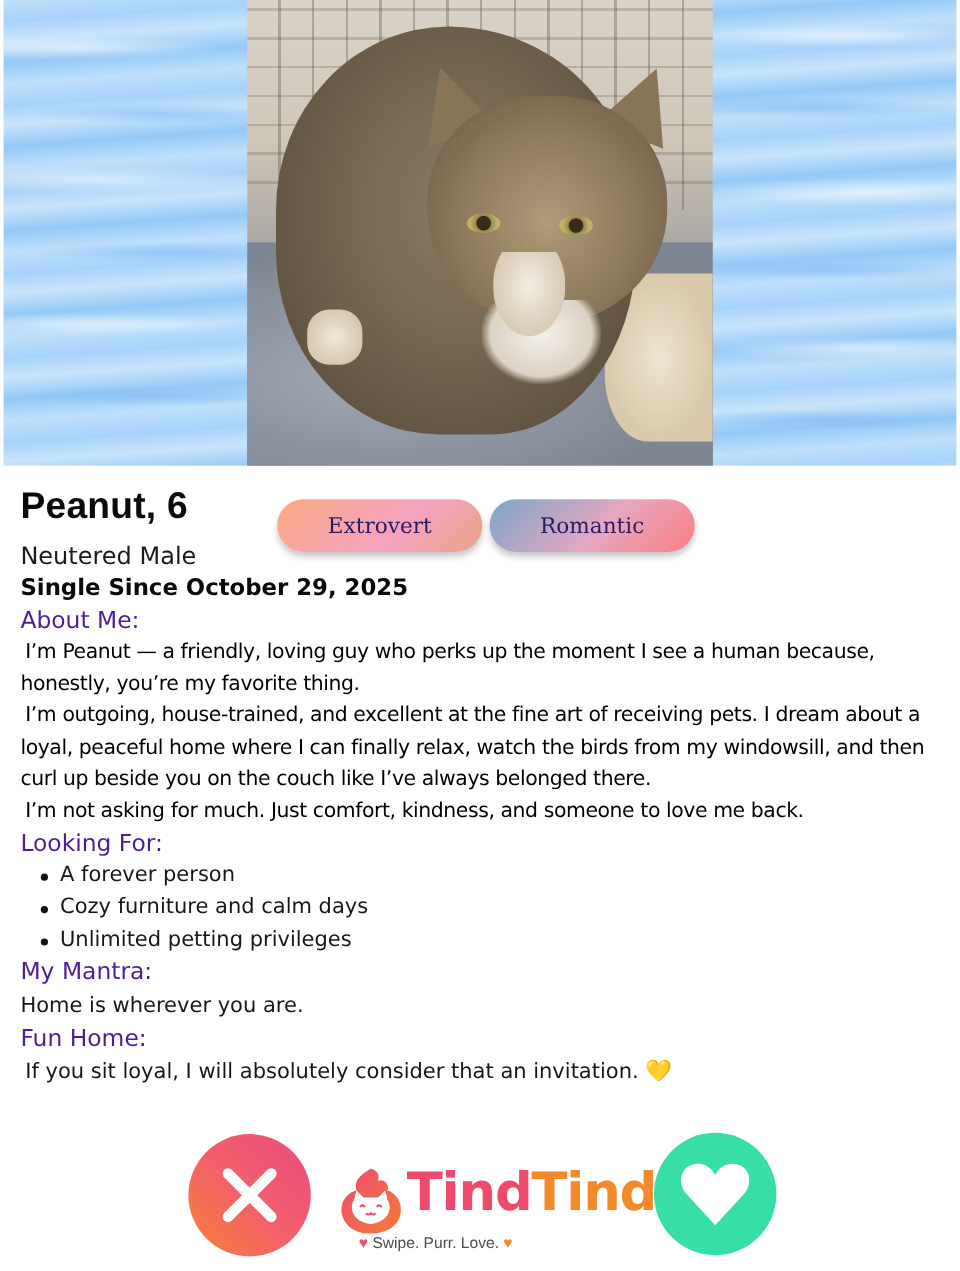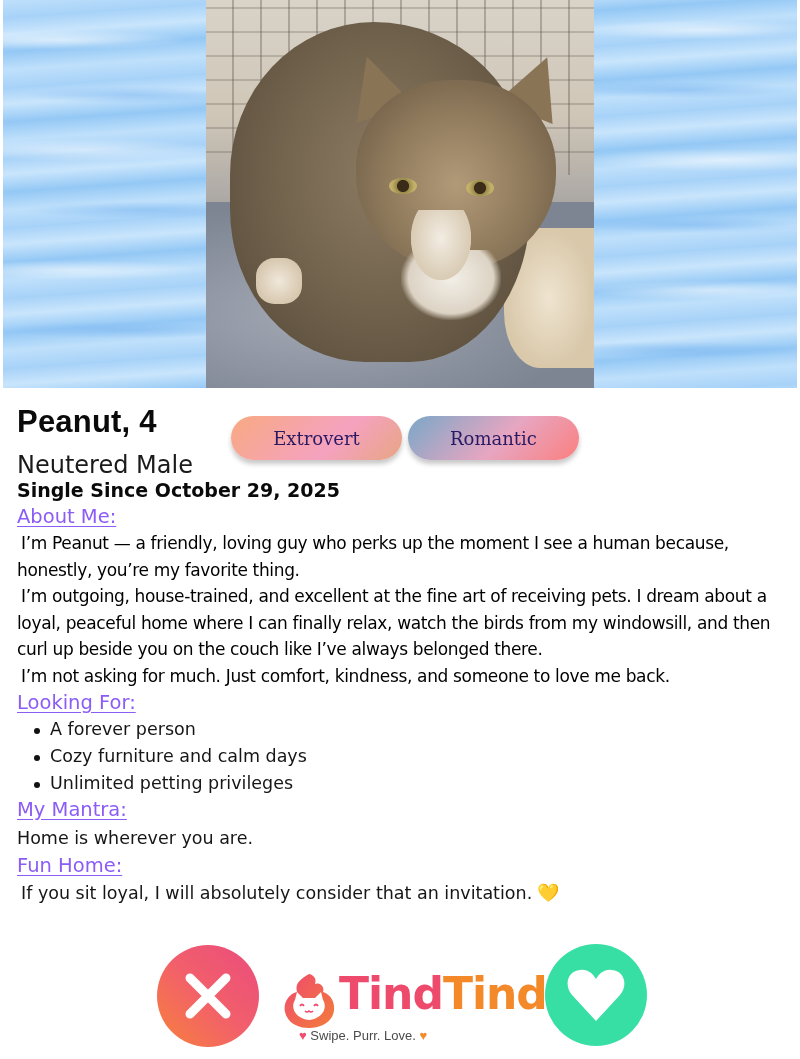--- a/index.html
+++ b/index.html
@@ -68,37 +68,37 @@
   .photo .muzzle { position: absolute; left: 205px; top: 210px; width: 60px; height: 70px;
     background: radial-gradient(ellipse at 50% 40%, #f2ece2, #d9cbb4 70%, transparent 72%); }
   .photo .chest { position: absolute; left: 195px; top: 250px; width: 100px; height: 70px;
     background: radial-gradient(ellipse at 50% 40%, #f3efe8, #dcd3c4 60%, transparent 72%); }
   .photo .paw { position: absolute; left: 50px; top: 258px; width: 46px; height: 46px; border-radius: 40%;
     background: radial-gradient(circle, #f1e8da, #d7c8b0 70%); }
 
   
   .name { position: absolute; left: 17px; top: 404px; font-family: "Liberation Sans", sans-serif;
     font-weight: 700; font-size: 31px; letter-spacing: 0.2px; color: #0a0a0a; }
-  .sub { position: absolute; left: 17px; top: 451px; font-size: 24px; color: #1a1a1a; font-family: "DejaVu Sans", sans-serif; }
+  .sub { position: absolute; left: 17px; top: 451px; font-size: 20px; color: #1a1a1a; font-family: "DejaVu Sans", sans-serif; }
   .since { position: absolute; left: 17px; top: 479px; font-size: 19px; font-weight: 700; color: #0a0a0a; font-family: "DejaVu Sans", sans-serif; }
 
   .tags { position: absolute; top: 416px; left: 231px; display: flex; gap: 6px; }
   .tag {
     width: 171px; height: 44px; border-radius: 22px; display: flex; align-items: center; justify-content: center;
     font-family: "DejaVu Serif", "Liberation Serif", serif; font-size: 18px;
     box-shadow: 0 4px 5px rgba(0,0,0,0.22);
     cursor: pointer;
   }
   .tag.t0 { background: linear-gradient(135deg, #f8a981 0%, #f5a2c0 60%, #e7a583 100%); color: #2a1a63; }
   .tag.t1 { background: linear-gradient(135deg, #7ea3e2 0%, #69bdf7 60%, #86a4f3 100%); color: #4a3724; }
   .tag.t2 { background: linear-gradient(135deg, #7aa7c8 0%, #e7a6c1 55%, #fb7f7f 100%); color: #2a1a63; }
 
   
   .content { position: absolute; left: 17px; top: 504px; width: 778px; font-family: "DejaVu Sans", sans-serif; }
-  .heading { font-size: 19.5px; text-decoration: underline; text-underline-offset: 3px; color: #8b5cf6; line-height: 26px; }
+  .heading { font-size: 19.5px; text-underline-offset: 3px; color: #4c1d95; line-height: 26px; }
   .para { font-size: 17px; line-height: 26.6px; color: #000000; letter-spacing: -0.35px; }
   .para.indent { text-indent: 4px; }
   ul.looking { list-style: none; margin-left: 16px; }
   ul.looking li { font-size: 17.5px; line-height: 27px; position: relative; padding-left: 17px; color: #161616; }
   ul.looking li::before { content: ""; position: absolute; left: 1px; top: 12px; width: 6px; height: 6px; border-radius: 50%; background: #111; }
   .block { margin-bottom: 0; }
   .mantra { font-size: 17.5px; line-height: 30px; color: #161616; }
   .fact { font-size: 17.5px; line-height: 28px; color: #161616; padding-left: 4px; }
   .fact .heart { color: #f6c34f; font-size: 18px; }
 
@@ -128,21 +128,21 @@
   <div class="ear-l"></div>
   <div class="ear-r"></div>
   <div class="cat-head"></div>
   <div class="eye l"></div>
   <div class="eye r"></div>
   <div class="chest"></div>
   <div class="muzzle"></div>
   <div class="paw"></div>
 </div>
 
-<div class="name">Peanut, 4</div>
+<div class="name">Peanut, 6</div>
 <div class="sub">Neutered Male</div>
 <div class="since">Single Since October 29, 2025</div>
 
 <div class="tags">
   <div class="tag t0">Extrovert</div>
   <div class="tag t2">Romantic</div>
 </div>
 
 <div class="content">
   <div class="block">

